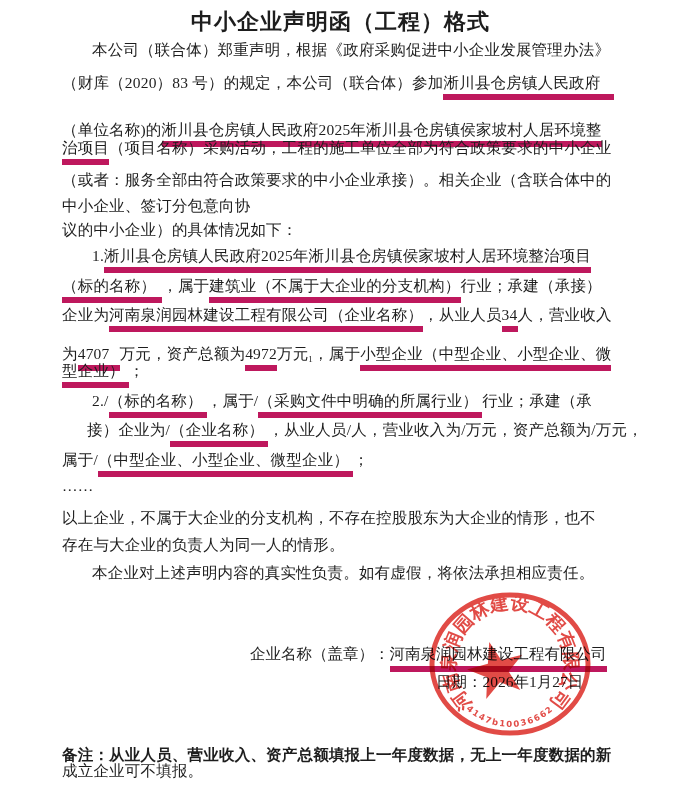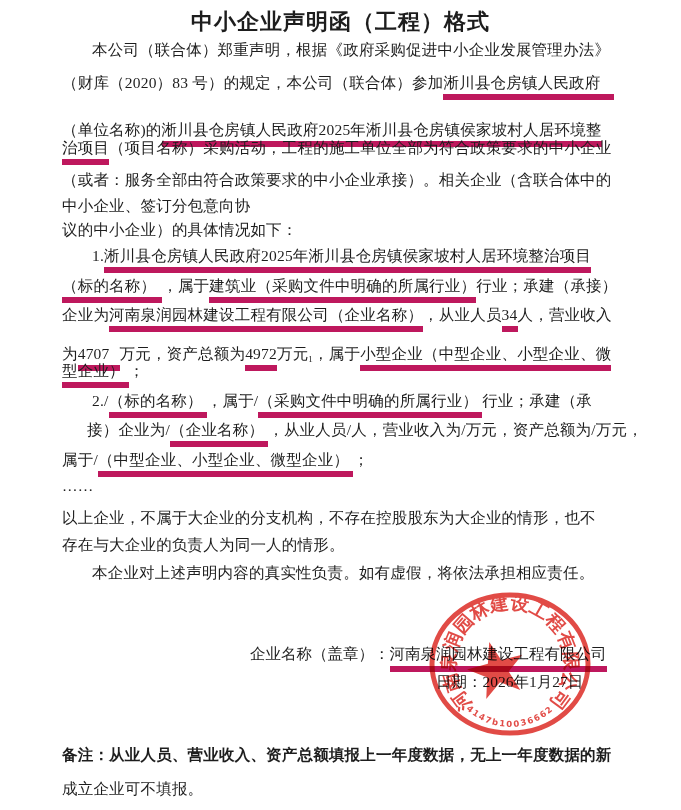--- a/index.html
+++ b/index.html
@@ -34,21 +34,21 @@
 
 <div id="doc-lines">
     <div class="line ind" style="top: 40px;"><span class="seg">本公司（联合体）郑重声明，根据《政府采购促进中小企业发展管理办法》</span></div>
     <div class="line" style="top: 73px;"><span class="seg">（财库（2020）83 号）的规定，本公司（联合体）参加</span><span class="seg u" style="padding-right: 14px;">淅川县仓房镇人民政府</span></div>
     <div class="line" style="top: 120px;"><span class="seg">（单位名称)的</span><span class="seg u">淅川县仓房镇人民政府2025年淅川县仓房镇侯家坡村人居环境整</span></div>
     <div class="line" style="top: 138px; text-decoration: underline;"><span class="seg u">治项目</span><span class="seg">（项目名称）采购活动，工程的施工单位全部为符合政策要求的中小企业</span></div>
     <div class="line" style="top: 170px;"><span class="seg">（或者：服务全部由符合政策要求的中小企业承接）。相关企业（含联合体中的</span></div>
     <div class="line" style="top: 196px; text-align: right;"><span class="seg">中小企业、签订分包意向协</span></div>
     <div class="line" style="top: 220px; text-align: right;"><span class="seg">议的中小企业）的具体情况如下：</span></div>
     <div class="line ind" style="top: 246px;"><span class="seg">1.</span><span class="seg u">淅川县仓房镇人民政府2025年淅川县仓房镇侯家坡村人居环境整治项目</span></div>
-    <div class="line" style="top: 276px;"><span class="seg u" style="padding-right: 6px;">（标的名称）</span><span class="seg">，属于</span><span class="seg u">建筑业（采购文件中明确的所属行业）</span><span class="seg">行业；承建（承接）</span></div>
+    <div class="line" style="top: 276px;"><span class="seg u" style="padding-right: 6px;">（标的名称）</span><span class="seg">，属于</span><span class="seg u">建筑业（不属于大企业的分支机构）</span><span class="seg">行业；承建（承接）</span></div>
     <div class="line" style="top: 305px; text-decoration: underline;"><span class="seg">企业为</span><span class="seg u">河南泉润园林建设工程有限公司（企业名称）</span><span class="seg">，从业人员</span><span class="seg u">34</span><span class="seg">人，营业收入</span></div>
     <div class="line" style="top: 344px;"><span class="seg">为</span><span class="seg u" style="padding-right: 10px;">4707</span><span class="seg">万元，资产总额为</span><span class="seg u">4972</span><span class="seg">万元</span><span class="seg sub">1</span><span class="seg">，属于</span><span class="seg u">小型企业（中型企业、小型企业、微</span></div>
     <div class="line" style="top: 361px;"><span class="seg u" style="padding-right: 4px;">型企业）</span><span class="seg">；</span></div>
     <div class="line ind" style="top: 391px;"><span class="seg">2./</span><span class="seg u" style="padding-right: 4px;">（标的名称）</span><span class="seg">，属于/</span><span class="seg u" style="padding-right: 4px;">（采购文件中明确的所属行业）</span><span class="seg">行业；承建（承</span></div>
     <div class="line" style="top: 420px; margin-left: 25px;"><span class="seg">接）企业为/</span><span class="seg u" style="padding-right: 4px;">（企业名称）</span><span class="seg">，从业人员/人，营业收入为/万元，资产总额为/万元，</span></div>
     <div class="line" style="top: 450px;"><span class="seg">属于/</span><span class="seg u" style="padding-right: 4px;">（中型企业、小型企业、微型企业）</span><span class="seg">；</span></div>
     <div class="line" style="top: 476px;"><span class="seg">……</span></div>
     <div class="line" style="top: 508px; font-family: Liberation Serif, serif;"><span class="seg">以上企业，不属于大企业的分支机构，不存在控股股东为大企业的情形，也不</span></div>
     <div class="line" style="top: 535px;"><span class="seg">存在与大企业的负责人为同一人的情形。</span></div>
     <div class="line ind" style="top: 563px;"><span class="seg">本企业对上述声明内容的真实性负责。如有虚假，将依法承担相应责任。</span></div>
@@ -56,21 +56,21 @@
 
 <div class="sigline" style="top:644px;left:250px;">
   <span class="seg">企业名称（盖章）：</span><span class="seg u">河南泉润园林建设工程有限公司</span>
 </div>
 <div class="sigline" style="top:672px;left:436px;">
   <span class="seg">日期：</span><span class="seg">2026年1月27日</span>
 </div>
 
 <div id="note-lines">
     <div class="line" style="top: 745px; font-weight: bold;"><span class="seg">备注：从业人员、营业收入、资产总额填报上一年度数据，无上一年度数据的新</span></div>
-    <div class="line" style="top: 779px;"><span class="seg">成立企业可不填报。</span></div>
+    <div class="line" style="top: 761px;"><span class="seg">成立企业可不填报。</span></div>
   </div>
 
 <svg class="seal" viewBox="0 0 186 176">
   <g stroke="none" fill="#df3b36">
     <ellipse cx="92" cy="84" rx="78" ry="69" fill="none" stroke="#df3b36" stroke-width="5"></ellipse>
     <path id="sealArc" d="M 49.9 119.4 A 55 55 0 1 1 134.1 119.4" fill="none" stroke="none"></path>
     <path id="sealArcBottom" d="M 42.4 122.8 A 63 63 0 0 0 141.6 122.8" fill="none" stroke="none"></path>
     <text font-size="18.5" letter-spacing="1">
       <textPath href="#sealArc" startOffset="50%" text-anchor="middle" textLength="262">河南泉润园林建设工程有限公司</textPath>
     </text>

